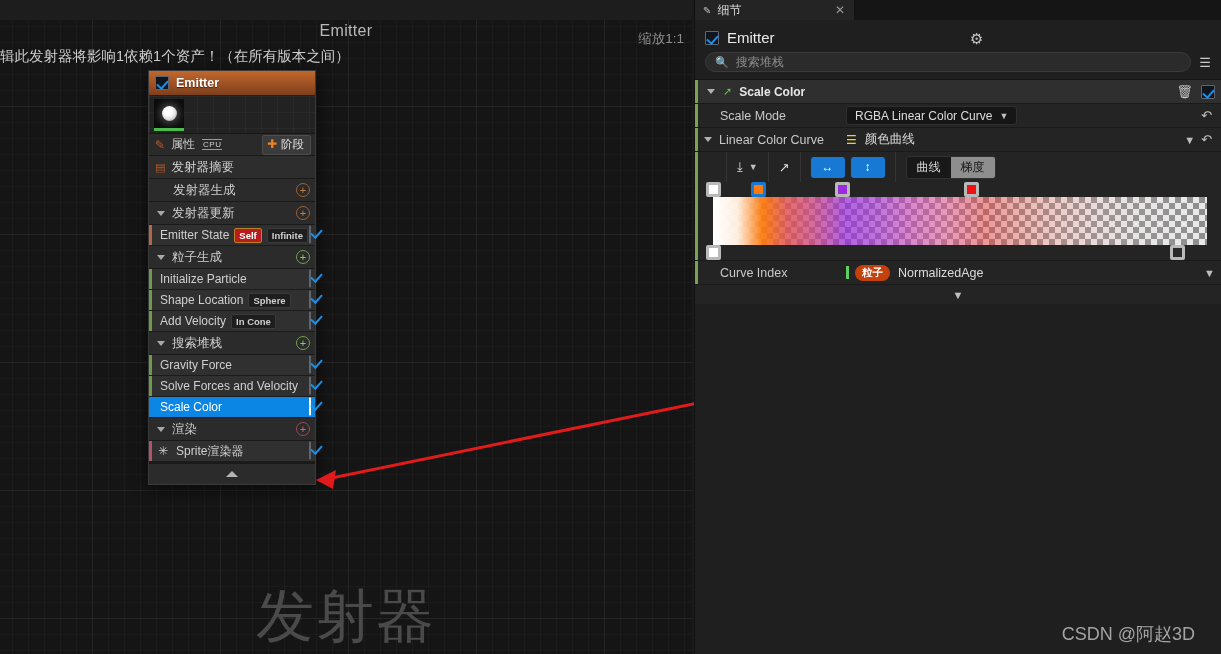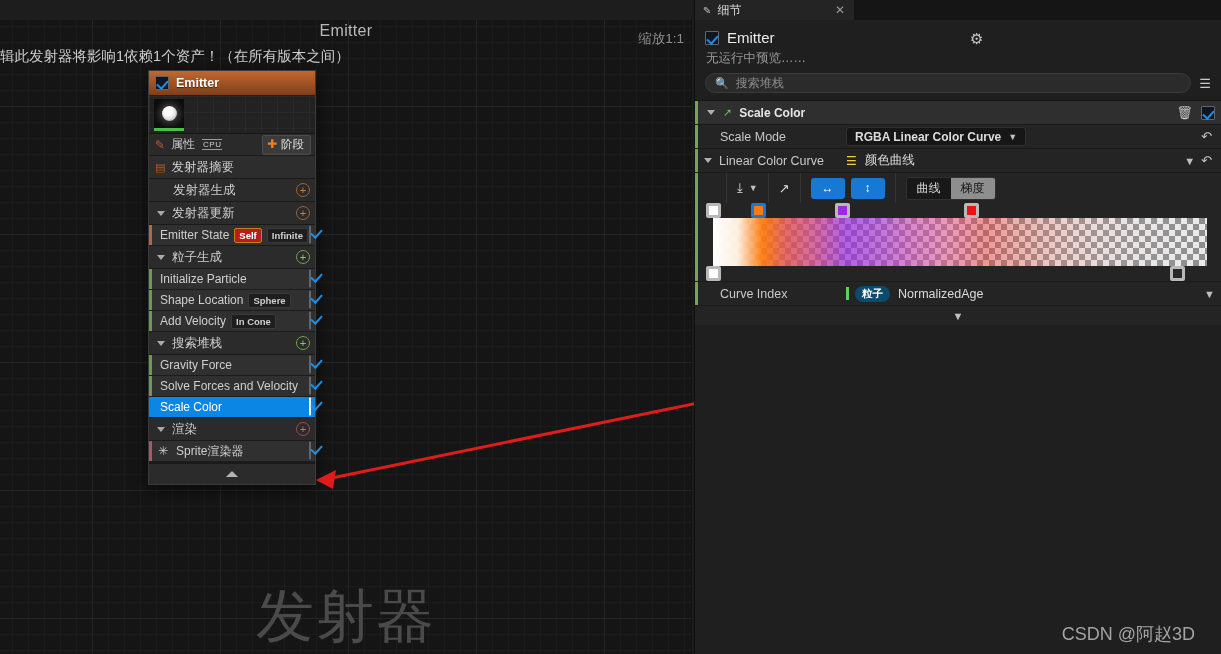--- a/index.html
+++ b/index.html
@@ -239,21 +239,21 @@
     padding-left: 22px;
   }
   .drow .dlabel.withtri { padding-left: 6px; display: flex; align-items: center; gap: 7px; }
   .drow .tri {
     width: 0; height: 0; border-left: 4.5px solid transparent;
     border-right: 4.5px solid transparent; border-top: 5.5px solid #b0b0b0;
   }
   .dropdown {
     background: #161616; border: 1px solid #2f2f2f; border-radius: 3px;
     height: 19px; display: flex; align-items: center; gap: 7px;
-    padding: 0 8px; font-size: 12px; color: #dcdcdc; font-weight: bold;
+    padding: 0 8px; font-size: 12px; color: #dcdcdc;
   }
   .caret { font-size: 9px; color: #c0c0c0; }
   .revert { margin-left: auto; font-size: 13px; color: #c0c0c0; padding-right: 9px; }
   .coin-icon { color: #e8d23c; font-size: 12px; }
   .curve-name { font-size: 12.5px; color: #dcdcdc; }
   .caret-right { margin-left: auto; font-size: 11px; color: #bdbdbd; padding-right: 6px; }
 
   
   .grad-wrap { background: #242424; border-top: 1px solid #1a1a1a; display: flex; }
   .grad-inner { flex: 1; padding: 0 0 0 0; }
@@ -303,21 +303,21 @@
   .stop.bottom i { background: #fff; }
   .stop.bottom.dark i { background: #2a2a2a; }
 
   .expander {
     height: 20px; background: #242424; border-top: 1px solid #1a1a1a;
     display: flex; align-items: center; justify-content: center;
   }
   .expander .caret { font-size: 11px; color: #c0c0c0; }
   .tag-pill {
     display: inline-flex; align-items: center; font-size: 10.5px;
-    background: #0c4a6e; color: #fff; border-radius: 8px;
+    background: #c2410c; color: #fff; border-radius: 8px;
     padding: 1px 7px; font-weight: bold;
   }
   .greenbar { width: 3px; height: 13px; background: #5fcf5f; margin-right: 6px; }
 
   .csdn {
     position: absolute; right: 26px; bottom: 8px;
     font-size: 18px; color: #a3a3a3;
   }
   .tri-mark {
     position: absolute; left: 806px; top: 396px;
@@ -474,21 +474,20 @@
         <span class="tab-close">✕</span>
       </div>
     </div>
 
     <div class="det-head">
       <div class="det-title-row">
         <span class="cb on"></span>
         <span class="det-title">Emitter</span>
       </div>
       <span class="gear">⚙</span>
-      <div class="det-sub">无运行中预览……</div>
     </div>
 
     <div class="searchrow">
       <div class="searchbox">
         <span class="mag">🔍</span>
         <input type="text" placeholder="搜索堆栈" style="">
       </div>
       <span class="filter-icon">☰</span>
     </div>
 

